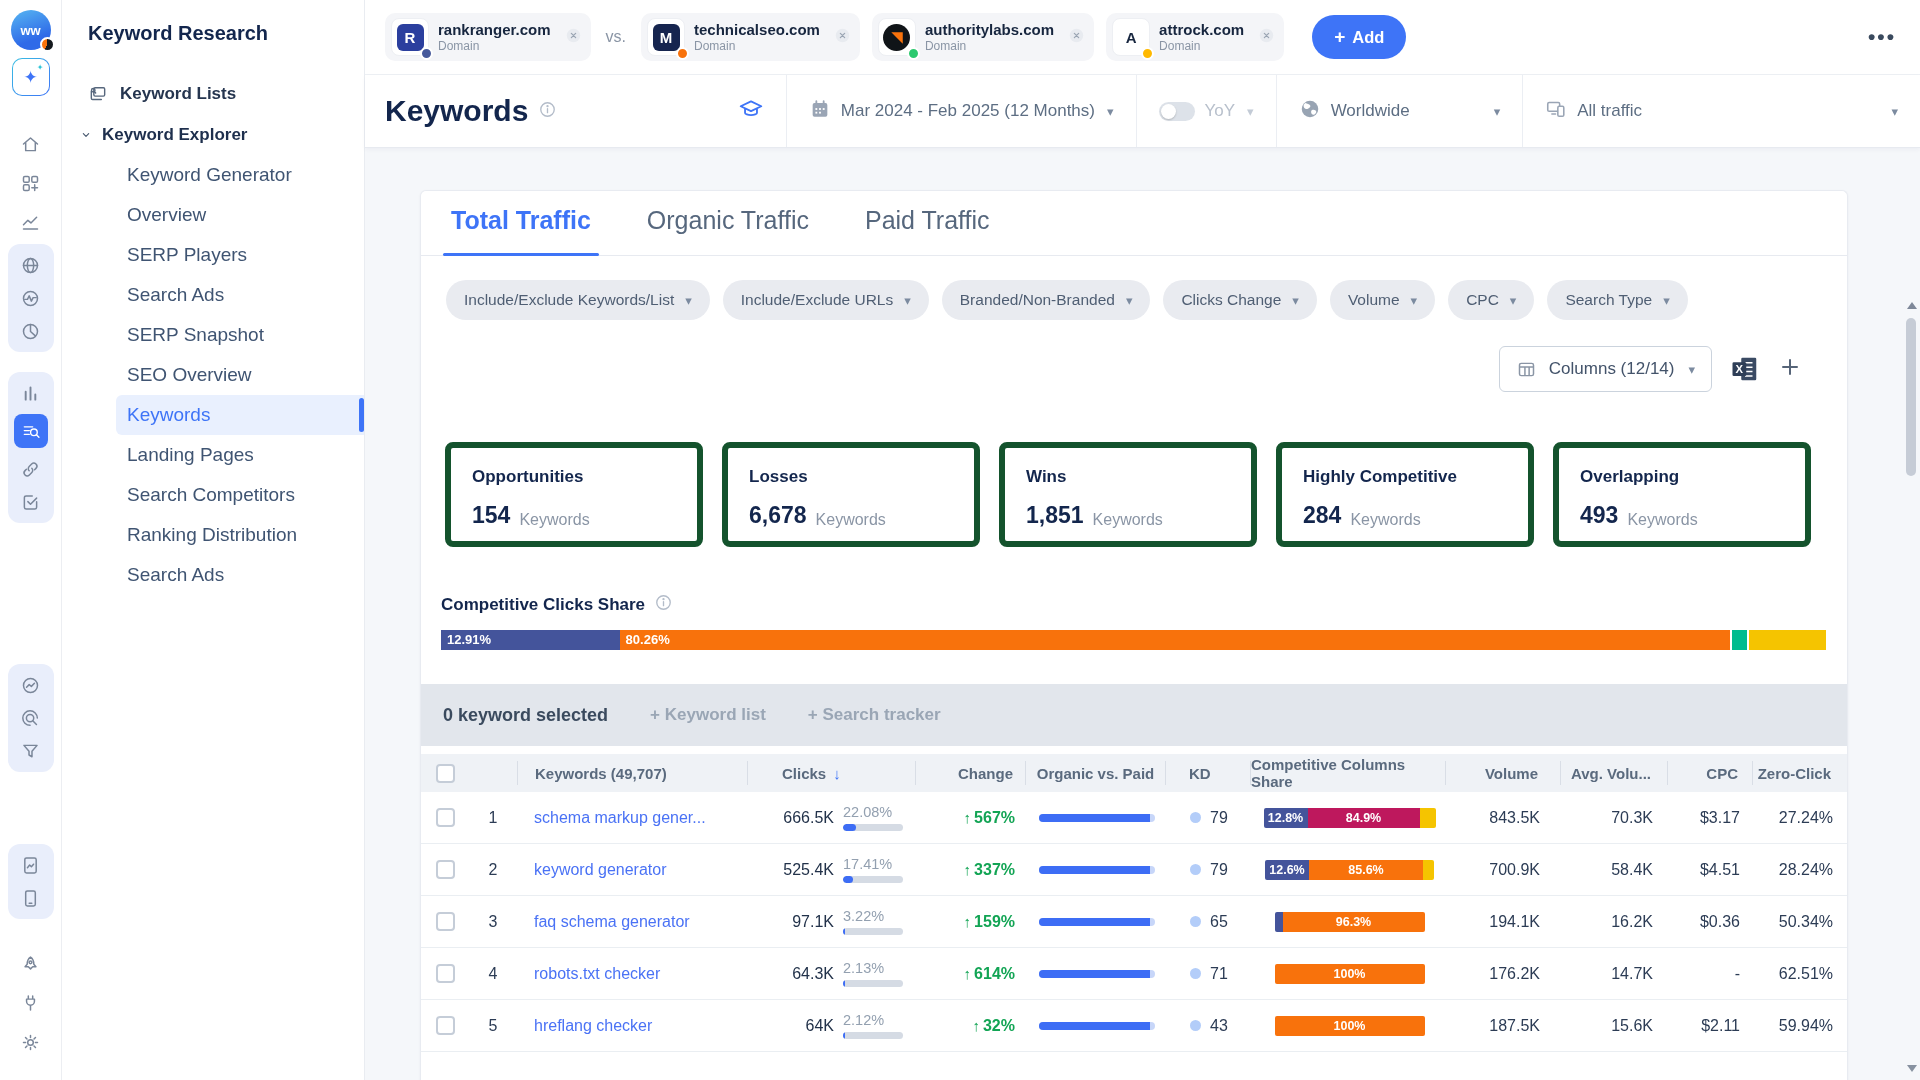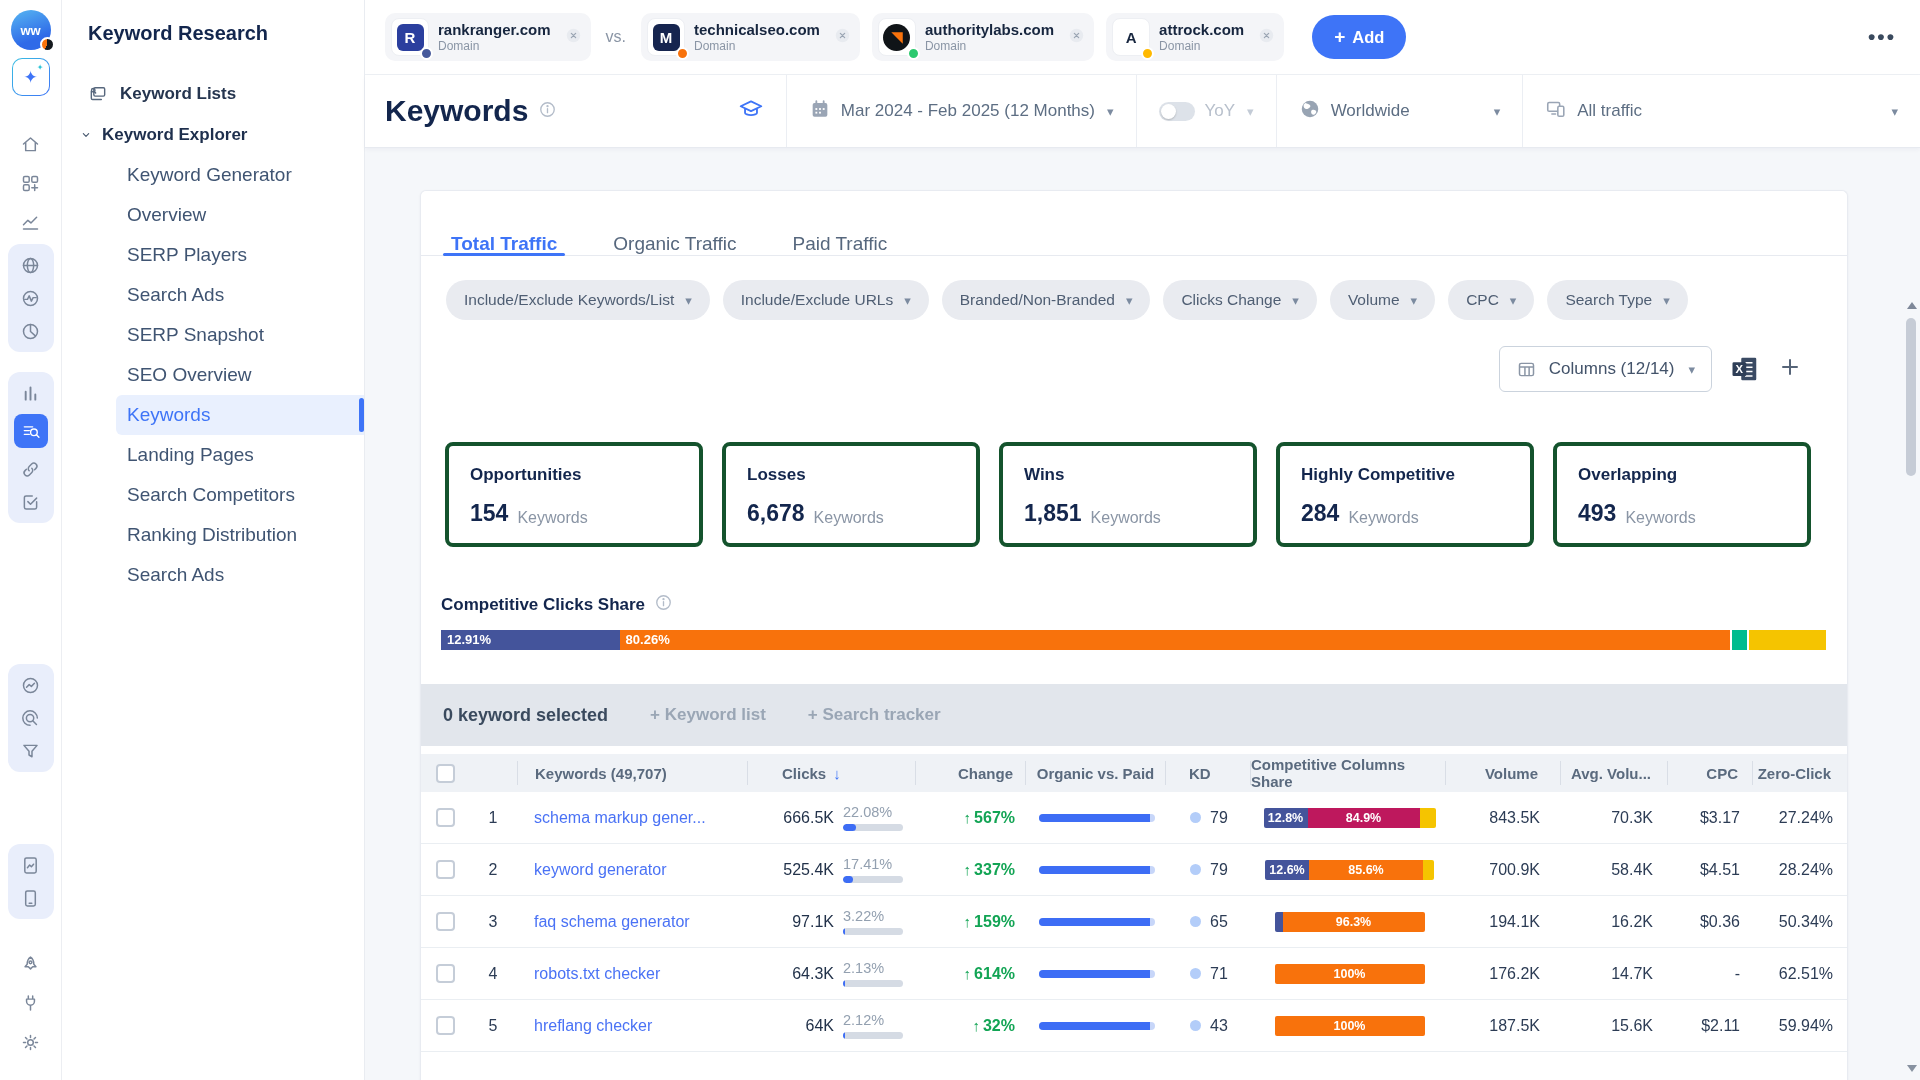--- a/index.html
+++ b/index.html
@@ -78,38 +78,38 @@
   .toggle { width:36px; height:19px; background:#DDE2E9; border-radius:10px; position:relative; flex:none; }
   .toggle::after { content:""; position:absolute; left:2px; top:2px; width:15px; height:15px; background:#fff;
     border-radius:50%; box-shadow:0 1px 2px rgba(0,0,0,.2); }
   .yoy { color:#B8C0CC; }
 
   .content { flex:1; background:#F5F7FA; position:relative; padding:42px 72px 0 55px; min-height:0; }
   .panel { background:#fff; border:1px solid #E8EBF1; border-bottom:none; border-radius:6px 6px 0 0;
     box-shadow:0 1px 3px rgba(9,37,64,.05); height:100%; overflow:hidden; }
 
   .tabs { height:65px; border-bottom:1px solid #E7EAF0; display:flex; align-items:flex-end; gap:56px; padding:0 0 0 30px; }
-  .tab { font-size:19px; color:#56677D; position:relative; cursor:pointer; }
+  .tab { font-size:25px; color:#56677D; padding-bottom:20px; position:relative; cursor:pointer; }
   .tab.active { color:#3E74F7; font-weight:600; }
   .tab.active::after { content:""; position:absolute; left:-8px; right:-8px; bottom:-1px; height:3px;
     background:#3E74F7; border-radius:2px; }
 
   .filters { display:flex; gap:13px; padding:24px 0 0 25px; }
   .fchip { height:40px; border-radius:20px; background:#E9EBF0; color:#4F5E73; font-size:15.5px;
     display:flex; align-items:center; gap:9px; padding:0 18px; cursor:pointer; white-space:nowrap; }
 
   .columns-row { display:flex; justify-content:flex-end; align-items:center; gap:18px; padding:26px 45px 0 0; }
   .columns-dd { height:46px; border:1px solid #CBD3DD; border-radius:6px; display:flex; align-items:center;
     gap:12px; padding:0 16px; font-size:17px; color:#43536A; cursor:pointer; }
   .columns-dd svg { width:21px; height:21px; color:#8A95A5; }
   .xls { width:30px; height:30px; cursor:pointer; }
   .plus-ic { color:#566478; cursor:pointer; } .plus-ic svg { width:24px; height:24px; }
 
   .cards { display:flex; gap:19px; padding:50px 0 0 24px; }
-  .card { width:258px; height:105px; border:4px solid #14532d; border-radius:8px; padding:19px 21px; background:#fff; }
+  .card { width:258px; height:105px; border:6px solid #14532d; border-radius:8px; padding:19px 21px; background:#fff; }
   .card-title { font-size:17px; font-weight:bold; color:#13264D; }
   .card-val-row { margin-top:15px; display:flex; align-items:flex-end; gap:9px; }
   .card-val { font-size:23px; font-weight:bold; color:#13264D; }
   .card-unit { font-size:16px; color:#8A95A5; }
 
   .ccs { padding:46px 21px 0 20px; }
   .ccs-label-row { display:flex; align-items:center; gap:9px; }
   .ccs-label { font-size:17px; font-weight:600; color:#13264D; }
   .ccs-bar { margin-top:14px; height:20px; display:flex; }
   .ccs-seg { height:20px; color:#fff; font-size:13px; font-weight:bold; line-height:20px; padding-left:6px; overflow:hidden; }

